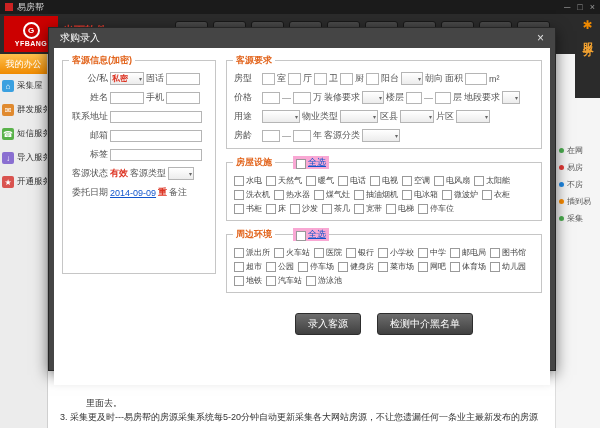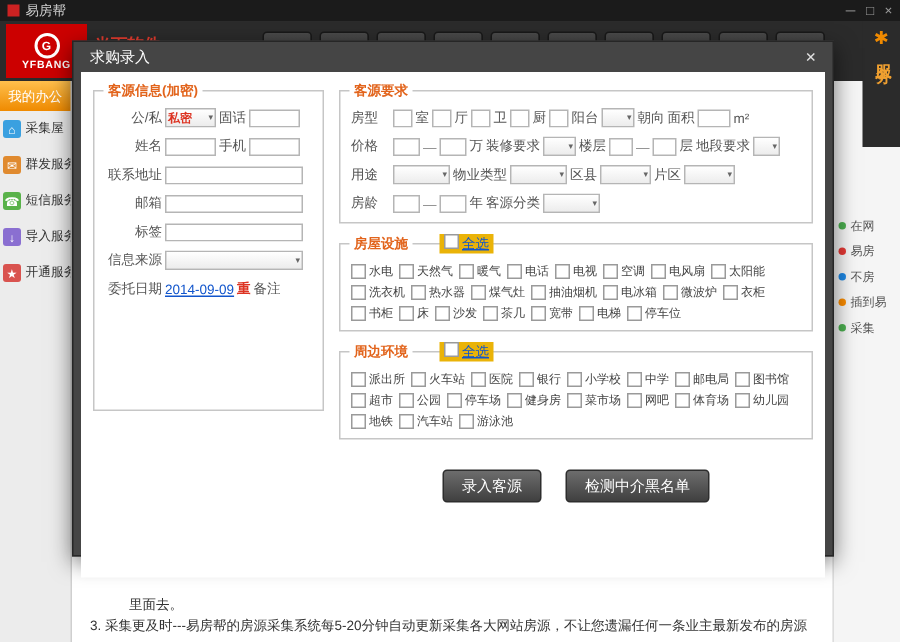--- a/index.html
+++ b/index.html
@@ -55,21 +55,21 @@
   .st-ico{color:#f08a00;font-size:12px;line-height:12px;}
   .st-label{writing-mode:vertical-lr;text-orientation:upright;color:#f0a030;font-size:11px;font-weight:bold;letter-spacing:2px;}
   
   .modal{position:absolute;left:48px;top:27px;width:508px;height:344px;background:#454545;border:1px solid #262626;
          box-shadow:0 4px 14px rgba(0,0,0,.55);z-index:10;box-sizing:border-box;padding:0 5px 5px;}
   .modal-header{height:20px;display:flex;align-items:center;color:#fff;font-size:10px;padding:0 6px;}
   .modal-close{margin-left:auto;color:#e0e0e0;font-size:12px;cursor:pointer;line-height:20px;}
   .modal-body{position:relative;background:#fff;height:337px;box-sizing:border-box;}
   .group{position:relative;border:1px solid #c6c6c6;padding:11px 7px 6px;margin-bottom:13px;box-sizing:border-box;}
   .gtitle{position:absolute;top:-7px;left:6px;background:#fff;padding:0 3px;color:#e2641c;font-size:9px;font-weight:bold;}
-  .gsel{position:absolute;top:-7px;left:66px;background:#eab308;padding:0 3px;display:inline-flex;align-items:flex-start;gap:2px;
+  .gsel{position:absolute;top:-7px;left:66px;background:#f9a8d4;padding:0 3px;display:inline-flex;align-items:flex-end;gap:2px;
         font-size:9px;cursor:pointer;}
   .grp-info{position:absolute;left:8px;top:12px;width:154px;height:214px;}
   .right-col{position:absolute;left:172px;top:12px;right:8px;}
   .frow{display:flex;align-items:center;gap:2px;margin-bottom:6px;font-size:9px;color:#555;flex-wrap:nowrap;overflow:hidden;}
   .lb{width:38px;text-align:right;flex:none;}
   .lb-s{width:26px;text-align:left;flex:none;}
   .inp{height:12px;border:1px solid #b5b5b5;background:#fff;box-sizing:border-box;font-size:9px;padding:0 1px;flex:none;}
   .sel{height:13px;border:1px solid #b5b5b5;background:linear-gradient(#fff,#ececec);box-sizing:border-box;
        display:inline-flex;align-items:center;padding:0 1px;flex:none;cursor:pointer;font-size:8px;}
   .ar{font-style:normal;font-size:6px;color:#666;margin-left:auto;}
@@ -210,22 +210,24 @@
         </div>
         <div class="frow">
           <span class="lb">邮箱</span>
           <input class="inp w92" style="">
         </div>
         <div class="frow">
           <span class="lb">标签</span>
           <input class="inp w92" style="">
         </div>
         <div class="frow">
-          <span class="lb">信息来源</span>
-          <span class="sel w92">
+          <span class="lb">客源状态</span>
+          <span class="red">有效</span>
+          <span>客源类型</span>
+          <span class="sel w26">
             <i class="ar">▾</i>
           </span>
         </div>
         <div class="frow">
           <span class="lb">委托日期</span>
           <span class="blue">2014-09-09</span>
           <span class="red">重</span>
           <span>备注</span>
         </div>
       </div>

